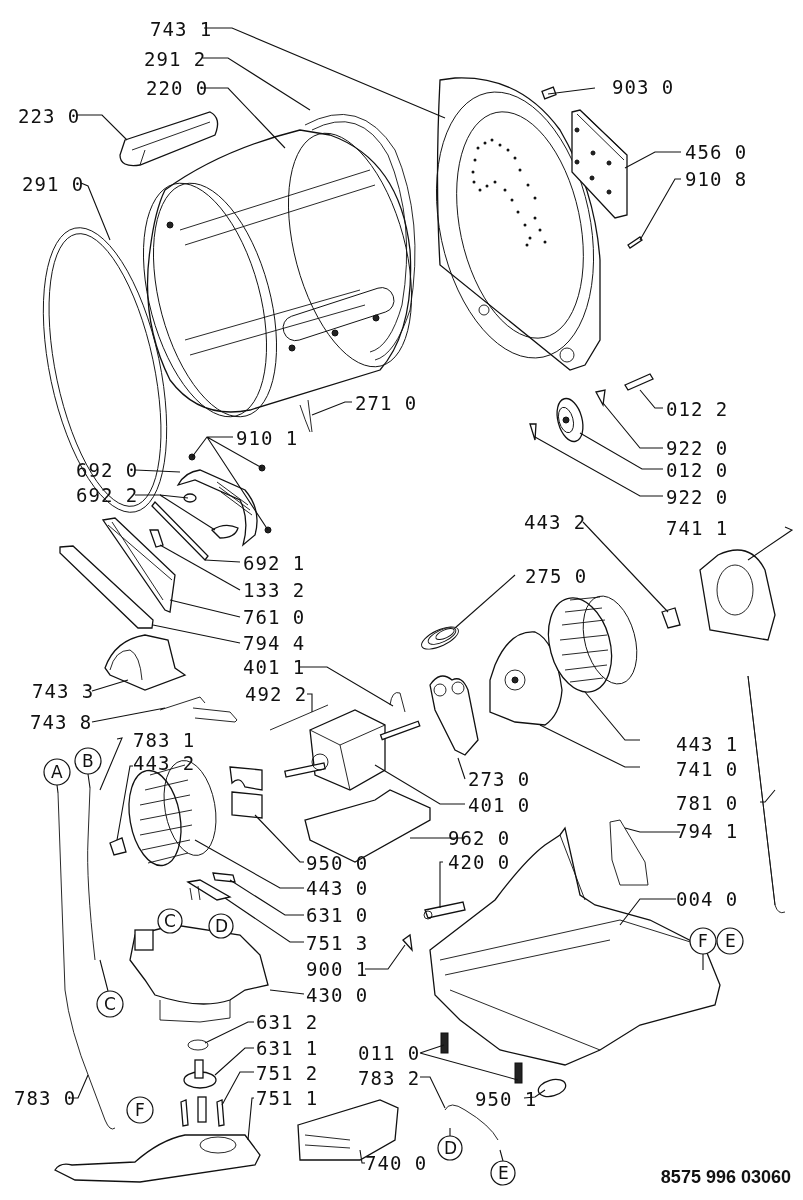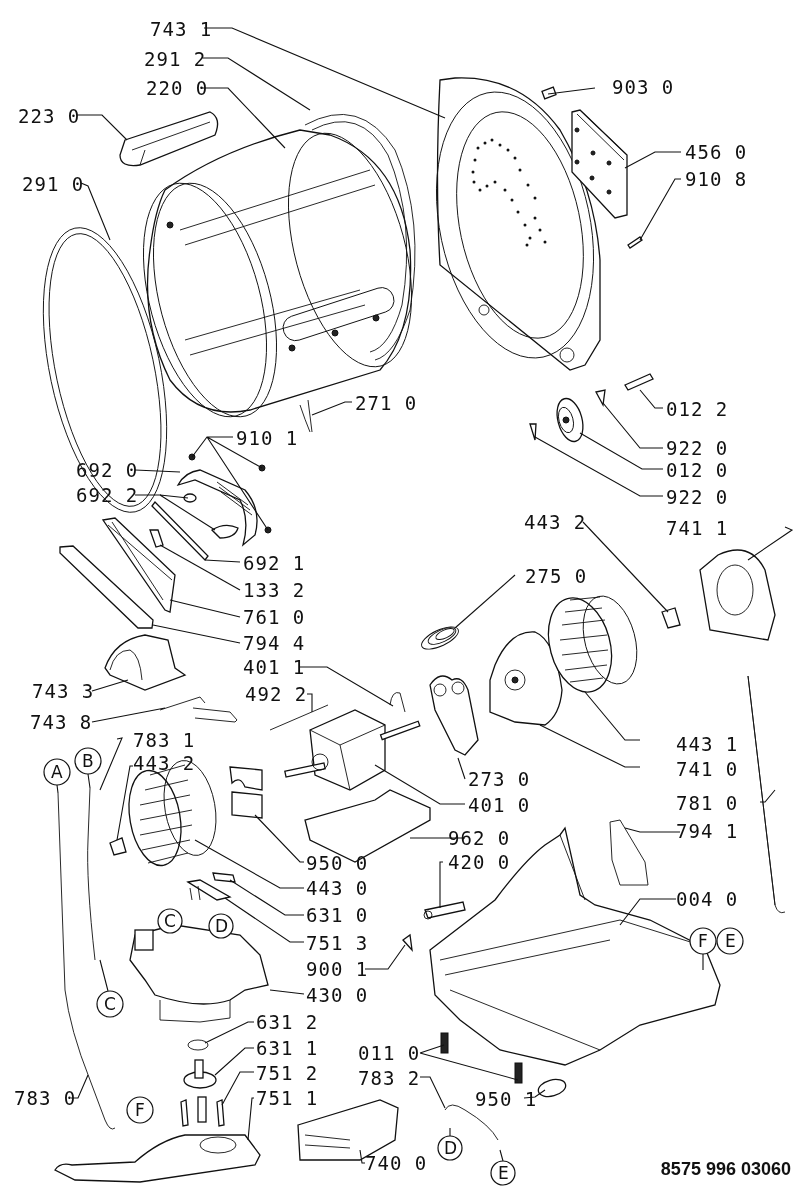--- a/index.html
+++ b/index.html
@@ -1,19 +1,19 @@
 <!DOCTYPE html>
 <html><head>
 <meta charset="utf-8">
 <style>
   html, body { margin: 0; padding: 0; background: #ffffff; }
   body { width: 803px; height: 1200px; position: relative; overflow: hidden; }
   #diagram { position: absolute; left: 0; top: 0; width: 803px; height: 1200px; }
   .part-label { font-family: "DejaVu Sans Mono", monospace; font-size: 19px; fill: #111; letter-spacing: 1px; transform-box: fill-box; }
-  .ref-number { position: absolute; right: 12px; bottom: 20px; font-family: "Liberation Sans", sans-serif; font-size: 18px; font-weight: bold; color: #111; }
+  .ref-number { position: absolute; right: 12px; bottom: 12px; font-family: "Liberation Sans", sans-serif; font-size: 18px; font-weight: bold; color: #111; }
   .line { stroke: #111; stroke-width: 1.1; fill: none; }
   .part { stroke: #111; stroke-width: 1.3; fill: #fff; }
   .part-thin { stroke: #111; stroke-width: 0.9; fill: none; }
   .dark { fill: #222; stroke: #111; }
   .conn-circle { stroke: #111; stroke-width: 1.2; fill: #fff; }
   .conn-text { font-family: "DejaVu Sans", sans-serif; font-size: 17px; fill: #111; }
 </style>
 </head>
 <body>
 

